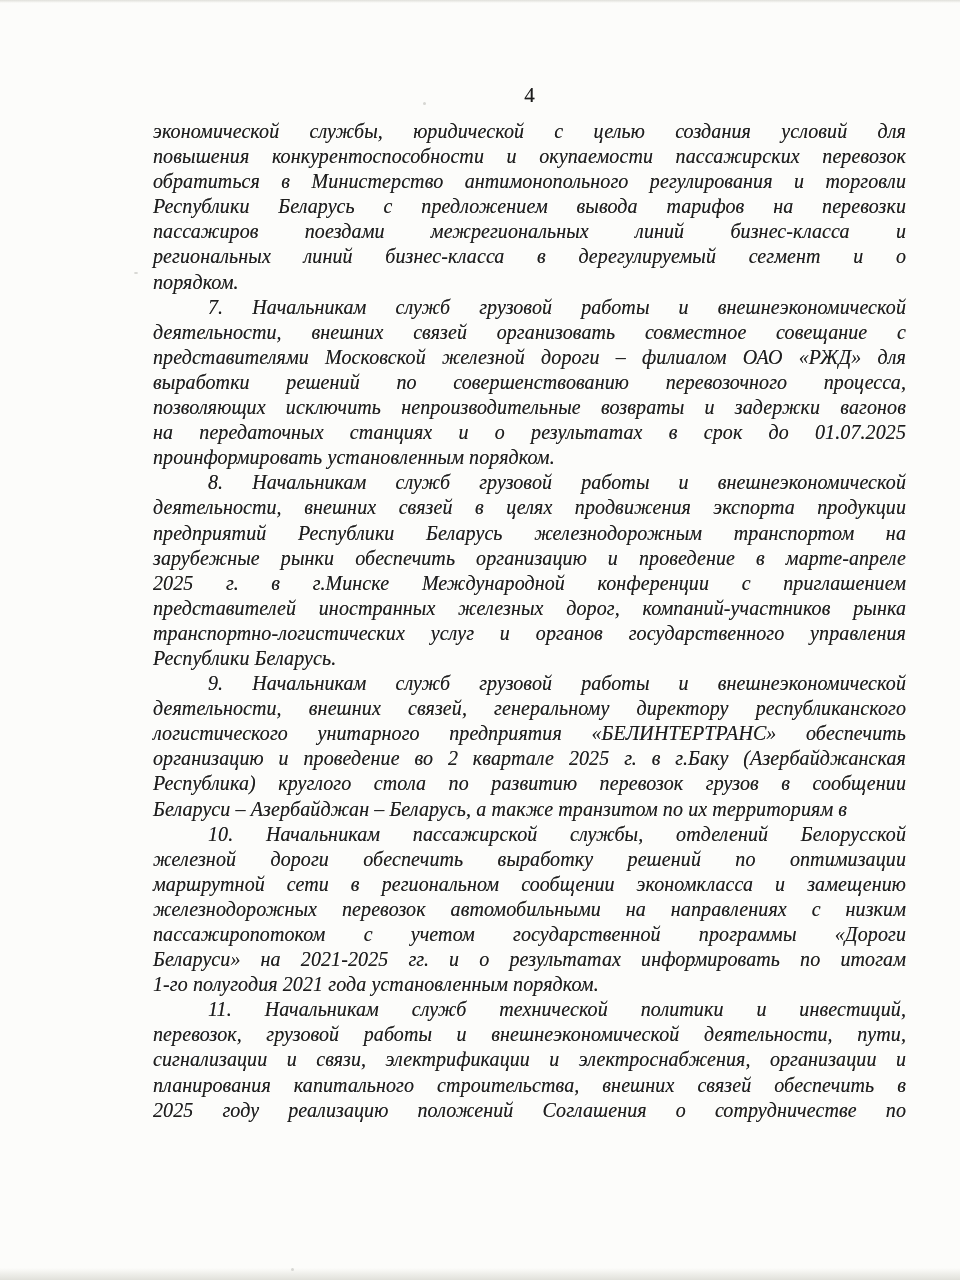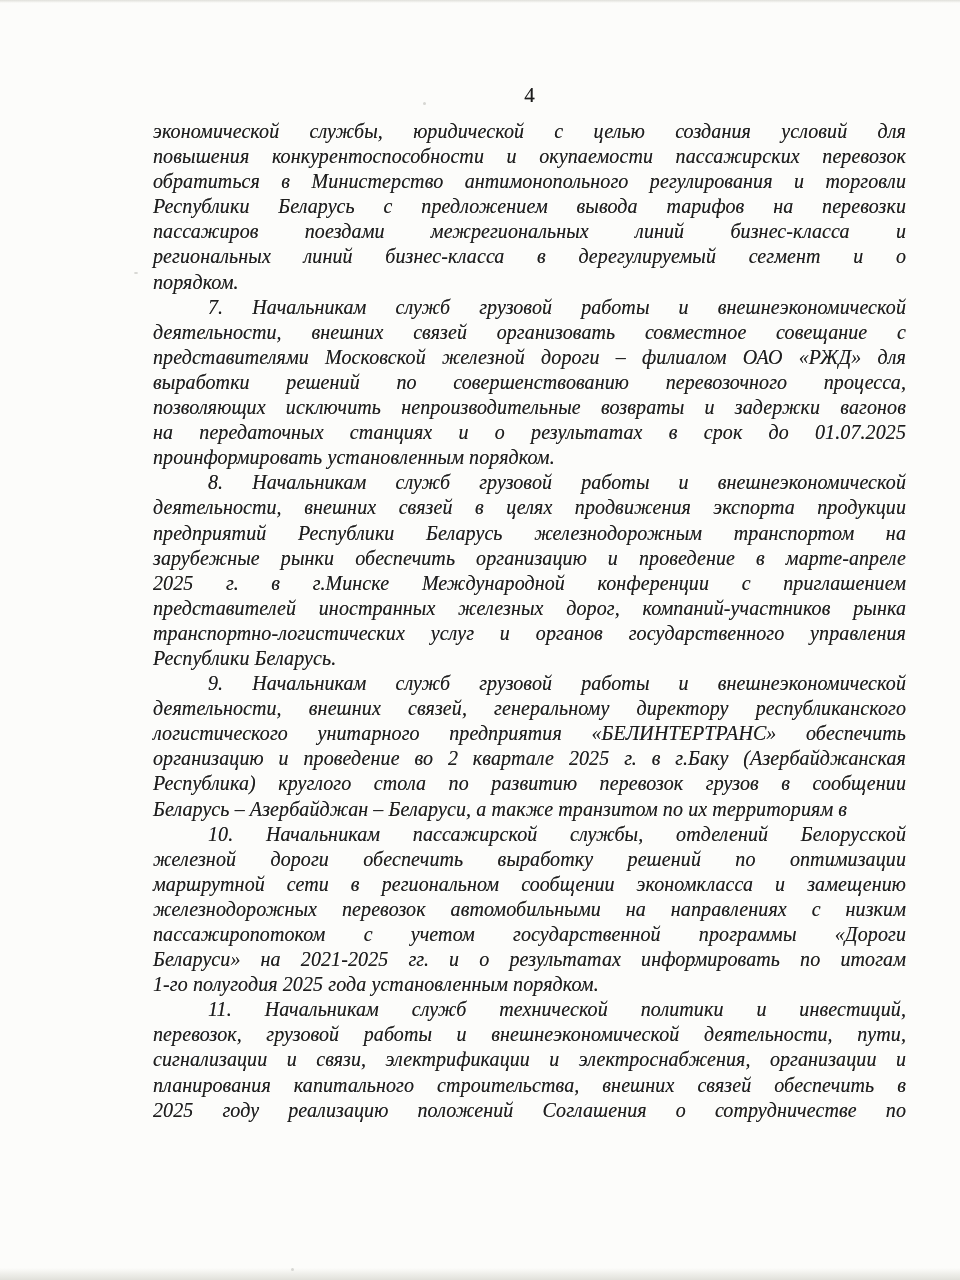--- a/index.html
+++ b/index.html
@@ -91,30 +91,30 @@
         <div class="line">представителей иностранных железных дорог, компаний-участников рынка</div>
         <div class="line">транспортно-логистических услуг и органов государственного управления</div>
         <div class="line">Республики Беларусь.</div>
       </div>
     <div class="para indent">
         <div class="line">9. Начальникам служб грузовой работы и внешнеэкономической</div>
         <div class="line">деятельности, внешних связей, генеральному директору республиканского</div>
         <div class="line">логистического унитарного предприятия «БЕЛИНТЕРТРАНС» обеспечить</div>
         <div class="line">организацию и проведение во 2 квартале 2025 г. в г.Баку (Азербайджанская</div>
         <div class="line">Республика) круглого стола по развитию перевозок грузов в сообщении</div>
-        <div class="line">Беларусь – Азербайджан – Беларуси, а также транзитом по их территориям в</div>
+        <div class="line">Беларуси – Азербайджан – Беларусь, а также транзитом по их территориям в</div>
       </div>
     <div class="para indent">
         <div class="line">10. Начальникам пассажирской службы, отделений Белорусской</div>
         <div class="line">железной дороги обеспечить выработку решений по оптимизации</div>
         <div class="line">маршрутной сети в региональном сообщении экономкласса и замещению</div>
         <div class="line">железнодорожных перевозок автомобильными на направлениях с низким</div>
         <div class="line">пассажиропотоком с учетом государственной программы «Дороги</div>
         <div class="line">Беларуси» на 2021-2025 гг. и о результатах информировать по итогам</div>
-        <div class="line">1-го полугодия 2025 года установленным порядком.</div>
+        <div class="line">1-го полугодия 2021 года установленным порядком.</div>
       </div>
     <div class="para indent continues">
         <div class="line">11. Начальникам служб технической политики и инвестиций,</div>
         <div class="line">перевозок, грузовой работы и внешнеэкономической деятельности, пути,</div>
         <div class="line">сигнализации и связи, электрификации и электроснабжения, организации и</div>
         <div class="line">планирования капитального строительства, внешних связей обеспечить в</div>
         <div class="line">2025 году реализацию положений Соглашения о сотрудничестве по</div>
       </div>
   </div>
 

